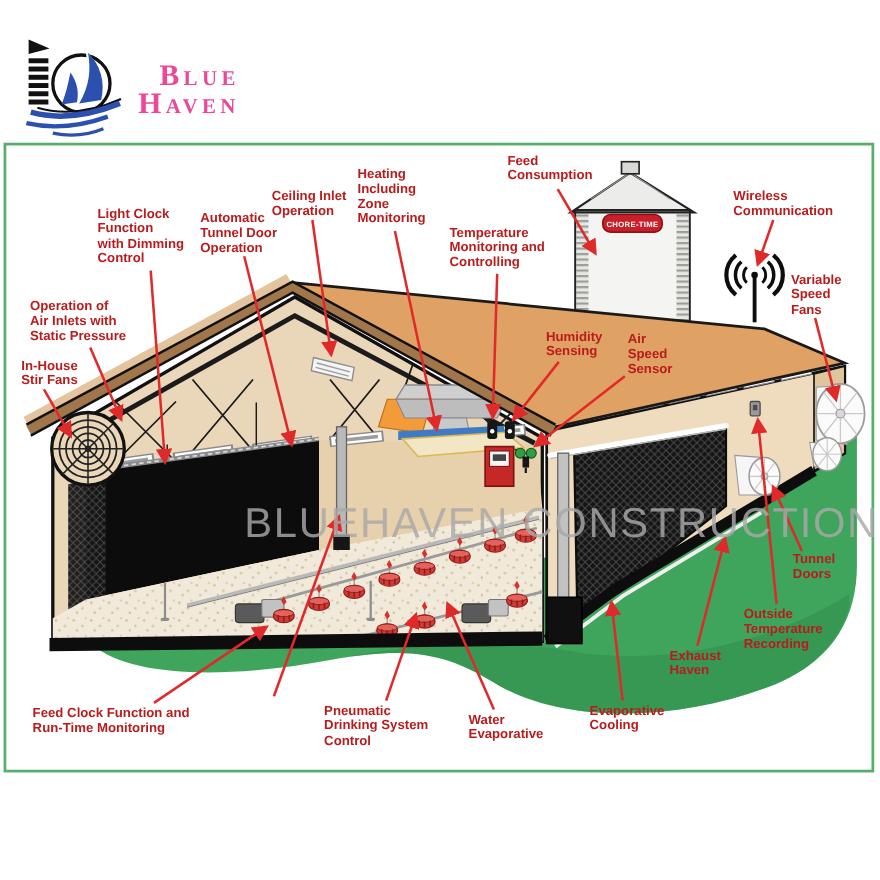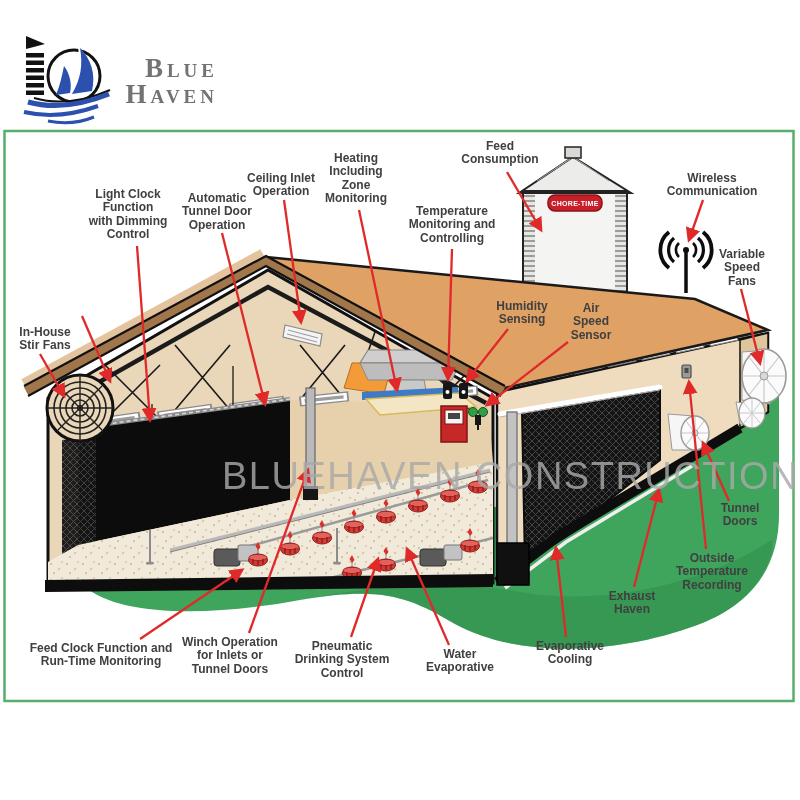--- a/index.html
+++ b/index.html
@@ -1,27 +1,27 @@
 <!DOCTYPE html>
 <html><head>
 <meta charset="utf-8">
 <style>
   html,body{margin:0;padding:0;background:#fff;}
   #stage{position:relative;width:800px;height:800px;background:#ffffff;overflow:hidden;
          font-family:"Liberation Sans",sans-serif;}
   #art{position:absolute;left:0;top:0;}
-  .lbl{position:absolute;transform:translateX(-50%);text-align:center;
+  .lbl{position:absolute;transform:translateX(-50%);
        font-family:"Liberation Sans",sans-serif;font-weight:700;font-size:12px;
-       line-height:1.12;color:#404040;white-space:pre-line;}
+       line-height:1.12;color:#b91c1c;white-space:pre-line;}
   #watermark{position:absolute;left:222px;top:455px;font-size:38px;font-weight:400;
        letter-spacing:1.5px;color:rgba(168,168,168,0.82);white-space:nowrap;
        font-family:"Liberation Sans",sans-serif;}
   #logo{position:absolute;left:14px;top:28px;width:230px;height:100px;}
   #logo-text{position:absolute;left:104px;top:28px;width:100px;text-align:right;
-       font-family:"Liberation Serif",serif;color:#737373;}
+       font-family:"Liberation Serif",serif;color:#ec4899;}
   #logo-text .l1,#logo-text .l2{display:block;font-variant:small-caps;font-size:27px;
        line-height:0.95;letter-spacing:4px;font-weight:600;}
 </style>
 </head>
 <body>
 
 <div id="stage">
 
 <svg id="art" width="800" height="800" viewBox="0 0 800 800">
   <defs>
@@ -339,35 +339,35 @@
 Monitoring and
 Controlling</div>
 <div class="lbl" style="left:522px;top:300px;">Humidity
 Sensing</div>
 <div class="lbl" style="left:591px;top:302px;">Air
 Speed
 Sensor</div>
 <div class="lbl" style="left:742px;top:248px;">Variable
 Speed
 Fans</div>
+<div class="lbl" style="left:71px;top:272px;">Operation of
+Air Inlets with
+Static Pressure</div>
 <div class="lbl" style="left:33px;top:326px;padding-left:24px;">In-House
 Stir Fans</div>
 <div class="lbl" style="left:740px;top:502px;">Tunnel
 Doors</div>
 <div class="lbl" style="left:712px;top:552px;">Outside
 Temperature
 Recording</div>
 <div class="lbl" style="left:632px;top:590px;">Exhaust
 Haven</div>
 <div class="lbl" style="left:570px;top:640px;">Evaporative
 Cooling</div>
 <div class="lbl" style="left:460px;top:648px;">Water
 Evaporative</div>
 <div class="lbl" style="left:342px;top:640px;">Pneumatic
 Drinking System
 Control</div>
-<div class="lbl" style="left:230px;top:636px;">Winch Operation
-for Inlets or
-Tunnel Doors</div>
 <div class="lbl" style="left:101px;top:642px;">Feed Clock Function and
 Run-Time Monitoring</div>
 
 </div>
 
 </body></html>

